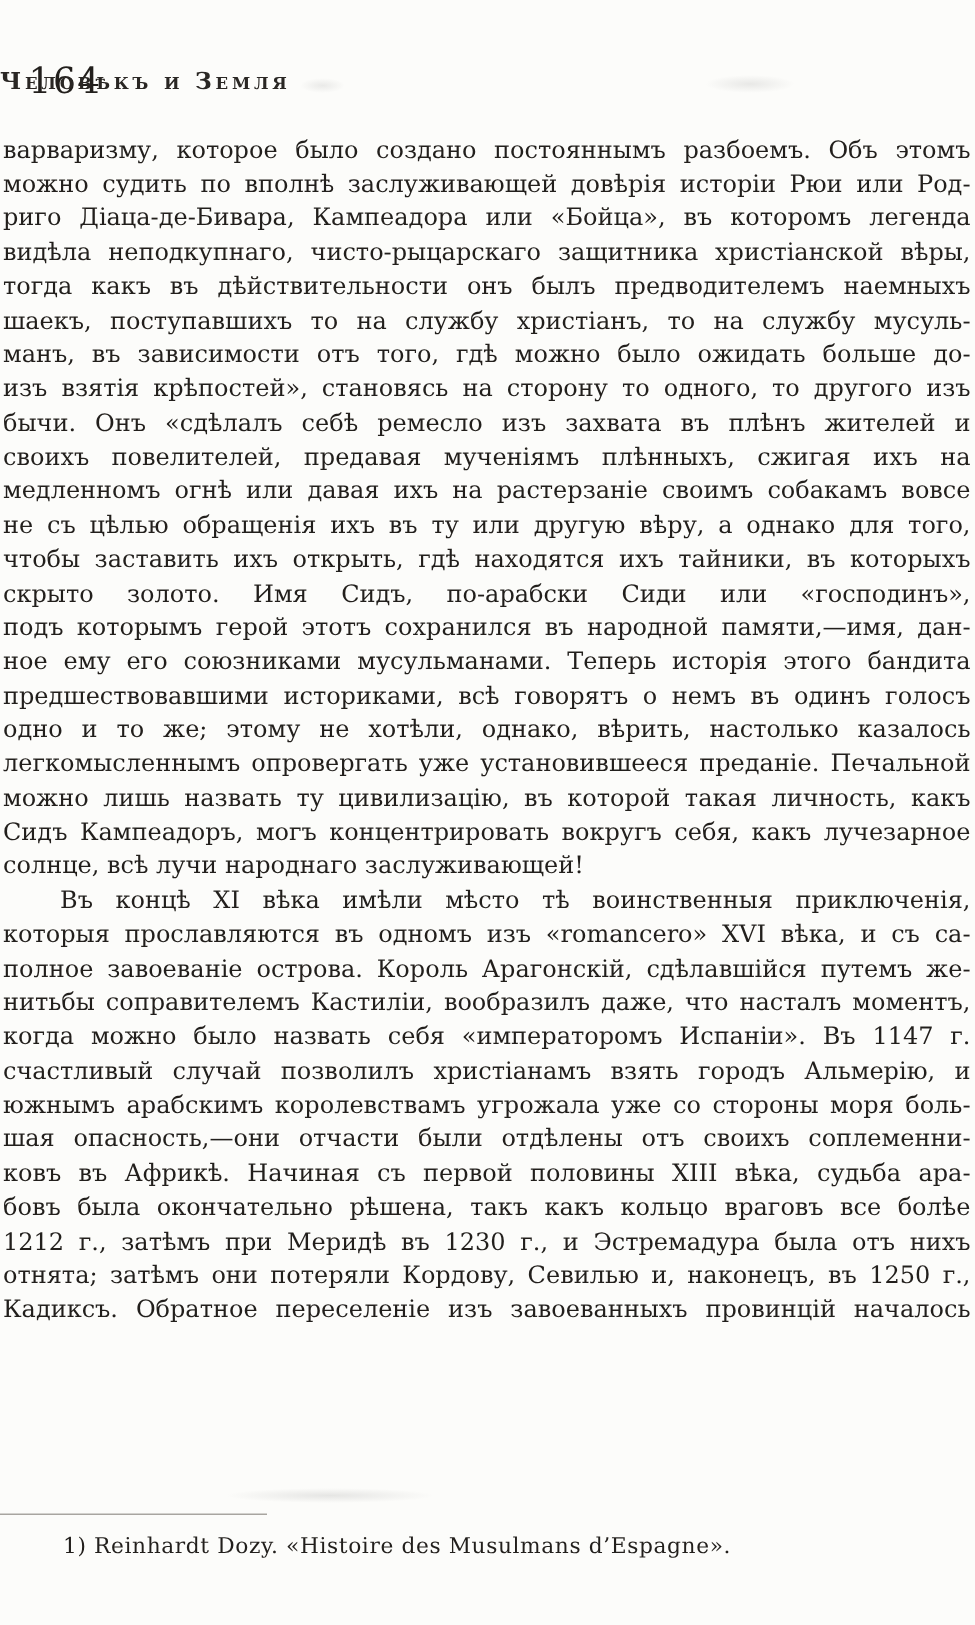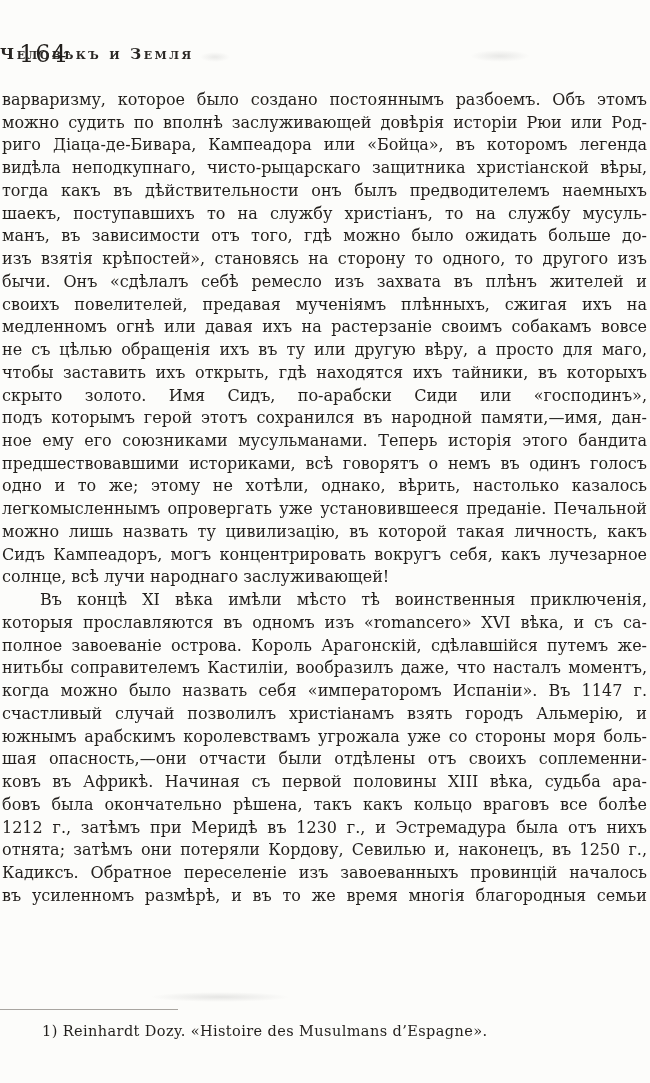--- a/index.html
+++ b/index.html
@@ -85,21 +85,21 @@
       <div class="line">можно судить по вполнѣ заслуживающей довѣрія исторіи Рюи или Род-</div>
       <div class="line">риго Діаца-де-Бивара, Кампеадора или «Бойца», въ которомъ легенда</div>
       <div class="line">видѣла неподкупнаго, чисто-рыцарскаго защитника христіанской вѣры,</div>
       <div class="line">тогда какъ въ дѣйствительности онъ былъ предводителемъ наемныхъ</div>
       <div class="line">шаекъ, поступавшихъ то на службу христіанъ, то на службу мусуль-</div>
       <div class="line">манъ, въ зависимости отъ того, гдѣ можно было ожидать больше до-</div>
       <div class="line">изъ взятія крѣпостей», становясь на сторону то одного, то другого изъ</div>
       <div class="line">бычи. Онъ «сдѣлалъ себѣ ремесло изъ захвата въ плѣнъ жителей и</div>
       <div class="line">своихъ повелителей, предавая мученіямъ плѣнныхъ, сжигая ихъ на</div>
       <div class="line">медленномъ огнѣ или давая ихъ на растерзаніе своимъ собакамъ вовсе</div>
-      <div class="line">не съ цѣлью обращенія ихъ въ ту или другую вѣру, а просто для маго,</div>
+      <div class="line">не съ цѣлью обращенія ихъ въ ту или другую вѣру, а однако для того,</div>
       <div class="line">чтобы заставить ихъ открыть, гдѣ находятся ихъ тайники, въ которыхъ</div>
       <div class="line">скрыто золото. Имя Сидъ, по-арабски Сиди или «господинъ»,</div>
       <div class="line">подъ которымъ герой этотъ сохранился въ народной памяти,—имя, дан-</div>
       <div class="line">ное ему его союзниками мусульманами. Теперь исторія этого бандита</div>
       <div class="line">предшествовавшими историками, всѣ говорятъ о немъ въ одинъ голосъ</div>
       <div class="line">одно и то же; этому не хотѣли, однако, вѣрить, настолько казалось</div>
       <div class="line">легкомысленнымъ опровергать уже установившееся преданіе. Печальной</div>
       <div class="line">можно лишь назвать ту цивилизацію, въ которой такая личность, какъ</div>
       <div class="line">Сидъ Кампеадоръ, могъ концентрировать вокругъ себя, какъ лучезарное</div>
       <div class="line nojust">солнце, всѣ лучи народнаго заслуживающей!</div>
@@ -109,21 +109,20 @@
       <div class="line">нитьбы соправителемъ Кастиліи, вообразилъ даже, что насталъ моментъ,</div>
       <div class="line">когда можно было назвать себя «императоромъ Испаніи». Въ 1147 г.</div>
       <div class="line">счастливый случай позволилъ христіанамъ взять городъ Альмерію, и</div>
       <div class="line">южнымъ арабскимъ королевствамъ угрожала уже со стороны моря боль-</div>
       <div class="line">шая опасность,—они отчасти были отдѣлены отъ своихъ соплеменни-</div>
       <div class="line">ковъ въ Африкѣ. Начиная съ первой половины XIII вѣка, судьба ара-</div>
       <div class="line">бовъ была окончательно рѣшена, такъ какъ кольцо враговъ все болѣе</div>
       <div class="line">1212 г., затѣмъ при Меридѣ въ 1230 г., и Эстремадура была отъ нихъ</div>
       <div class="line">отнята; затѣмъ они потеряли Кордову, Севилью и, наконецъ, въ 1250 г.,</div>
       <div class="line">Кадиксъ. Обратное переселеніе изъ завоеванныхъ провинцій началось</div>
-      <div class="line">въ усиленномъ размѣрѣ, и въ то же время многія благородныя семьи</div>
     </div>
 
   <div class="smudge s1"></div>
 
   <div class="footnote-rule"></div>
 
   <div class="footnote">
     <div class="footnote-inner">1) Reinhardt Dozy. «Histoire des Musulmans d’Espagne».</div>
   </div>
 

